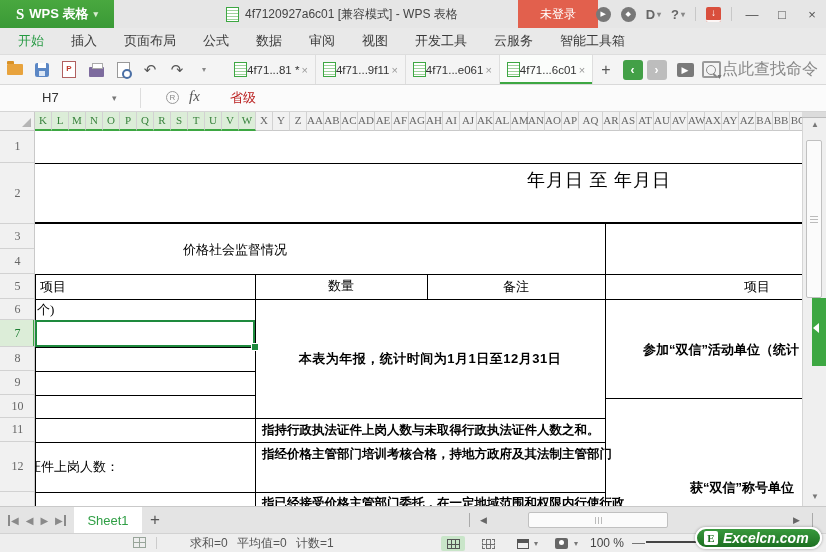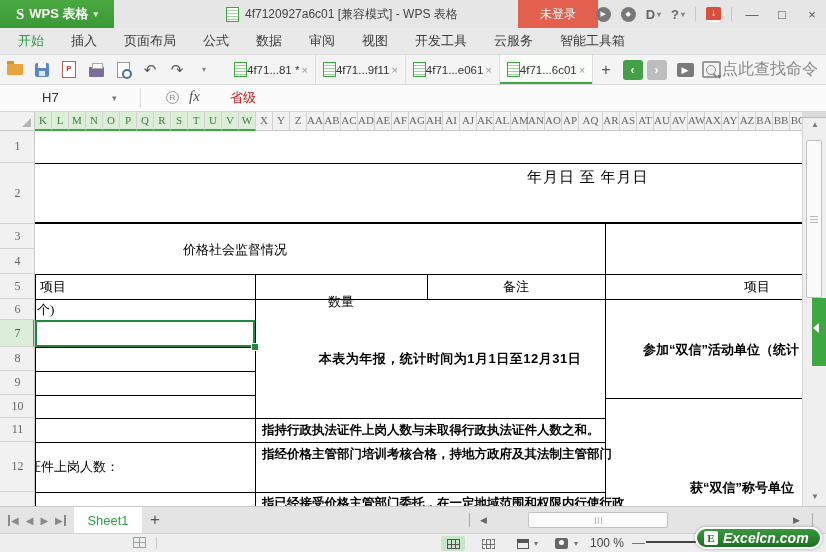--- a/index.html
+++ b/index.html
@@ -102,30 +102,30 @@
       border-bottom:1px solid #d2d2d2;box-sizing:border-box;}
   .rowh.sel{background:#dcedd8;color:#1e7e34;box-shadow:inset -2px 0 0 #3da742;}
   
   .cells{position:absolute;left:35px;top:131px;width:767px;height:375px;background:#fff;overflow:hidden;}
   .hl{position:absolute;height:1px;background:#000;}
   .vl{position:absolute;width:1px;background:#000;}
   .ct{position:absolute;white-space:nowrap;color:#000;}
   .serif{font-family:"Liberation Serif",serif;}
   .bold-note{font-weight:bold;font-size:12.5px;}
   #t-title{left:388px;top:2px;font-size:20px;font-weight:bold;letter-spacing:15px;}
-  #t-date{left:492px;top:37px;font-size:15px;letter-spacing:1px;}
+  #t-date{left:492px;top:37px;font-size:18px;letter-spacing:1px;}
   #t-section{left:148px;top:110px;font-size:13px;}
   #t-item-left{left:5px;top:143px;height:25px;line-height:25px;font-size:13px;}
-  #t-qty{left:220px;top:158px;width:172px;height:25px;line-height:25px;text-align:center;font-size:13px;}
+  #t-qty{left:220px;top:142px;width:172px;height:25px;line-height:25px;text-align:center;font-size:13px;}
   #t-note{left:392px;top:143px;width:178px;height:25px;line-height:25px;text-align:center;font-size:13px;}
   #t-item-right{left:570px;top:143px;width:197px;height:25px;line-height:25px;text-align:right;
       padding-right:32px;box-sizing:border-box;font-size:13px;}
   #t-row6{left:2px;top:168px;height:21px;line-height:21px;font-size:13px;}
   #t-annual{left:220px;top:168px;width:350px;height:119px;display:flex;align-items:center;
-      justify-content:center;font-weight:bold;font-size:13px;letter-spacing:.5px;padding-left:20px;}
+      justify-content:center;font-weight:bold;font-size:13px;letter-spacing:.5px;}
   #t-right1{left:608px;top:210px;font-weight:bold;font-size:13px;}
   #t-row11{left:227px;top:287px;height:24px;line-height:24px;}
   #t-row12l1{left:227px;top:315px;}
   #t-row12l2{left:227px;top:334px;}
   #t-row12-left{left:-7px;top:311px;height:50px;line-height:50px;font-size:13px;}
   #t-row13{left:227px;top:364px;}
   #t-right2{left:655px;top:348px;font-weight:bold;font-size:13px;}
   .sel-rect{position:absolute;left:0;top:189px;width:220px;height:27px;border:2px solid #1e8a3e;
       box-sizing:border-box;}
   .fill-handle{position:absolute;left:216px;top:212px;width:6px;height:6px;background:#1e8a3e;
@@ -447,20 +447,21 @@
     <div class="grip-v" style="left:69px"></div>
     <div class="grip-v" style="left:72px"></div>
   </div>
   <div class="harrow" style="left:793px">▶</div>
   <div class="hsep" style="left:812px"></div>
 </div>
 
 <div class="statusbar">
   <div class="cellmode-ic"></div>
   <div class="st-sep"></div>
+  <div class="summary">求和=0 平均值=0 计数=1</div>
   <div class="view-ic active" style="left:441px">
       <span class="grid-glyph"></span>
     </div>
   <div class="view-ic" style="left:476px">
       <span class="grid-glyph dashed"></span>
     </div>
   <div class="view-ic" style="left:511px">
       <span class="pv-glyph"></span>
     </div>
   <span class="st-dd" style="left:534px">▾</span>

